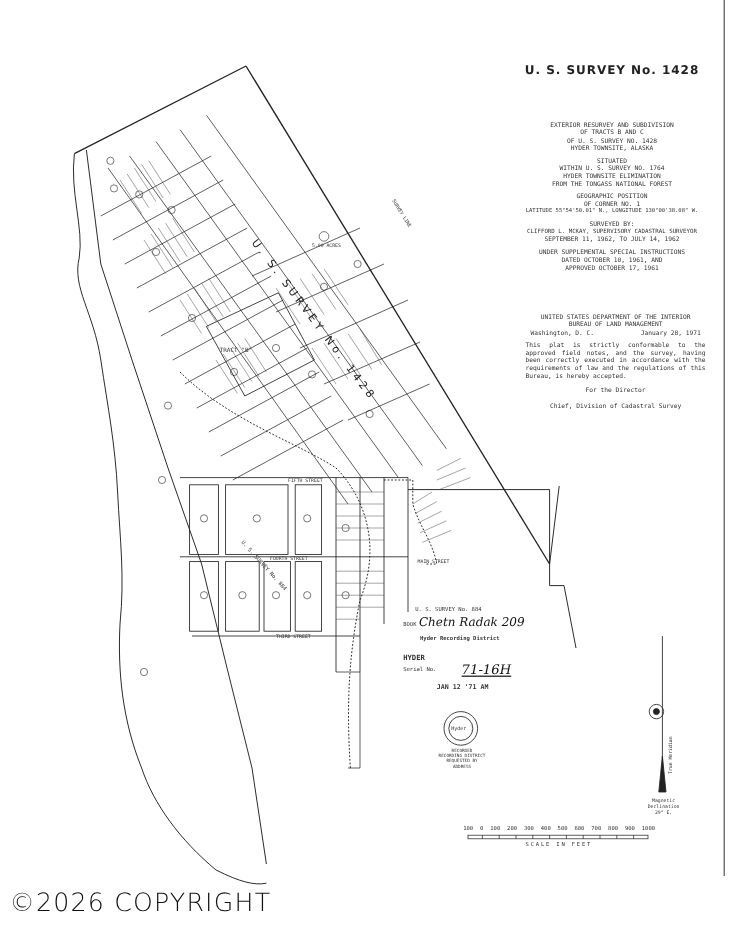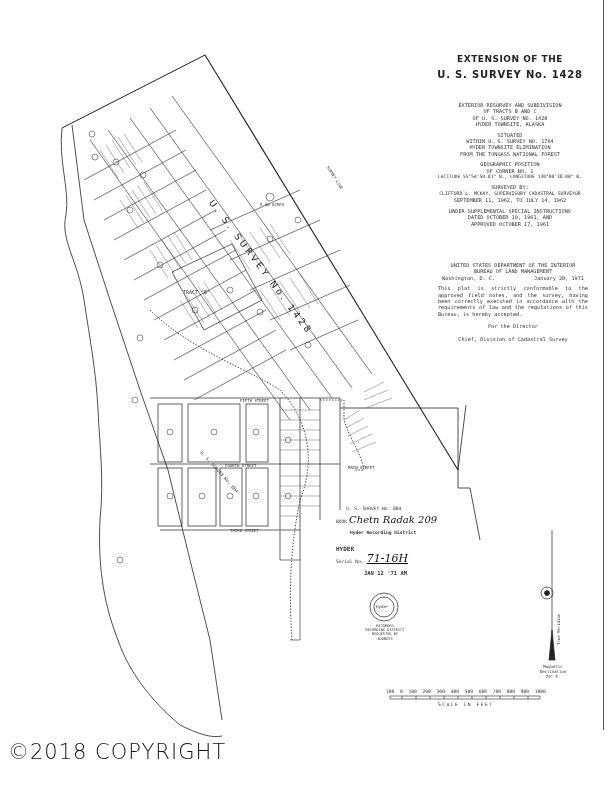--- a/index.html
+++ b/index.html
@@ -164,21 +164,20 @@
 <div class="abs" style="left:183px;top:289px;font-size:5px;color:#333;">TRACT "B"</div>
 <div class="abs" style="left:260px;top:202px;font-size:4px;color:#333;">5.00 ACRES</div>
 <div class="abs" style="left:330px;top:165px;transform:rotate(58deg);transform-origin:left top;font-size:4px;color:#333;white-space:nowrap;">SURVEY LINE</div>
 <div class="abs" style="left:203px;top:450px;transform:rotate(48deg);transform-origin:left top;font-size:4.5px;color:#333;white-space:nowrap;">U. S. SURVEY No. 884</div>
 <div class="abs" style="left:240px;top:398px;font-size:4px;color:#333;">FIFTH STREET</div>
 <div class="abs" style="left:225px;top:463px;font-size:4px;color:#333;">FOURTH STREET</div>
 <div class="abs" style="left:230px;top:528px;font-size:4px;color:#333;">THIRD STREET</div>
 <div class="abs" style="left:348px;top:465px;font-size:4px;color:#333;">MAIN STREET</div>
 
 <div class="abs title-block">
-  <div>EXTENSION OF THE</div>
   <div class="t3">U. S. SURVEY No. 1428</div>
 </div>
 
 <div class="abs tb" style="left:418px;top:102px;width:184px;">
   <div class="block">
     <p>EXTERIOR RESURVEY AND SUBDIVISION</p>
     <p>OF TRACTS B AND C</p>
     <p>OF U. S. SURVEY NO. 1428</p>
     <p>HYDER TOWNSITE, ALASKA</p>
   </div>
@@ -219,21 +218,21 @@
   <div class="tb" style="margin-top:6px;">Chief, Division of Cadastral Survey</div>
 </div>
 
 <div class="abs stamp-small" style="left:346px;top:506px;">U. S. SURVEY No. 884</div>
 <div class="abs" style="left:336px;top:514px;display:flex;align-items:baseline;gap:2px;">
   <span class="stamp-small">BOOK</span>
   <span style="font-family:'DejaVu Serif',serif;font-style:italic;font-size:10px;color:#111;text-align:center;">Chetn Radak 209</span>
 </div>
 <div class="abs stamp-small" style="left:350px;top:530px;font-weight:bold;">Hyder Recording District</div>
 <div class="abs stamp-small" style="left:336px;top:546px;font-weight:bold;font-size:6px;">HYDER</div>
-<div class="abs" style="left:336px;top:552px;display:flex;align-items:flex-end;gap:3px;">
+<div class="abs" style="left:336px;top:552px;display:flex;align-items:center;gap:21px;">
   <span class="stamp-small">Serial No.</span>
   <span style="font-family:'DejaVu Serif',serif;font-style:italic;font-size:11px;color:#111;text-decoration:underline;">71-16H</span>
 </div>
 <div class="abs stamp-small" style="left:364px;top:570px;font-weight:bold;font-size:5.5px;">JAN 12 '71 AM</div>
 <div class="abs stamp-small" style="left:376px;top:604px;font-size:4.2px;">Hyder</div>
 <div class="abs stamp-small" style="left:358px;top:624px;text-align:center;width:54px;font-size:3.6px;line-height:4.2px;">
   <div>RECORDED</div>
   <div>RECORDING DISTRICT</div>
   <div>REQUESTED BY</div>
   <div>ADDRESS</div>
@@ -256,13 +255,13 @@
 <div class="abs scale-label" style="left:438px;top:702px;letter-spacing:1.5px;">SCALE IN FEET</div>
 
 <div class="abs scale-label" style="left:556px;top:645px;transform:rotate(-90deg);transform-origin:left top;white-space:nowrap;font-size:4px;">True Meridian</div>
 <div class="abs scale-label" style="left:536px;top:664px;width:34px;text-align:center;font-size:4px;line-height:5px;">
   <div>Magnetic</div>
   <div>Declination</div>
   <div>29° E.</div>
 </div>
 <div class="abs" style="left:540px;top:586px;width:14px;height:14px;"></div>
 
-<div class="abs watermark">©2018 COPYRIGHT</div>
+<div class="abs watermark">©2026 COPYRIGHT</div>
 
 </body></html>

